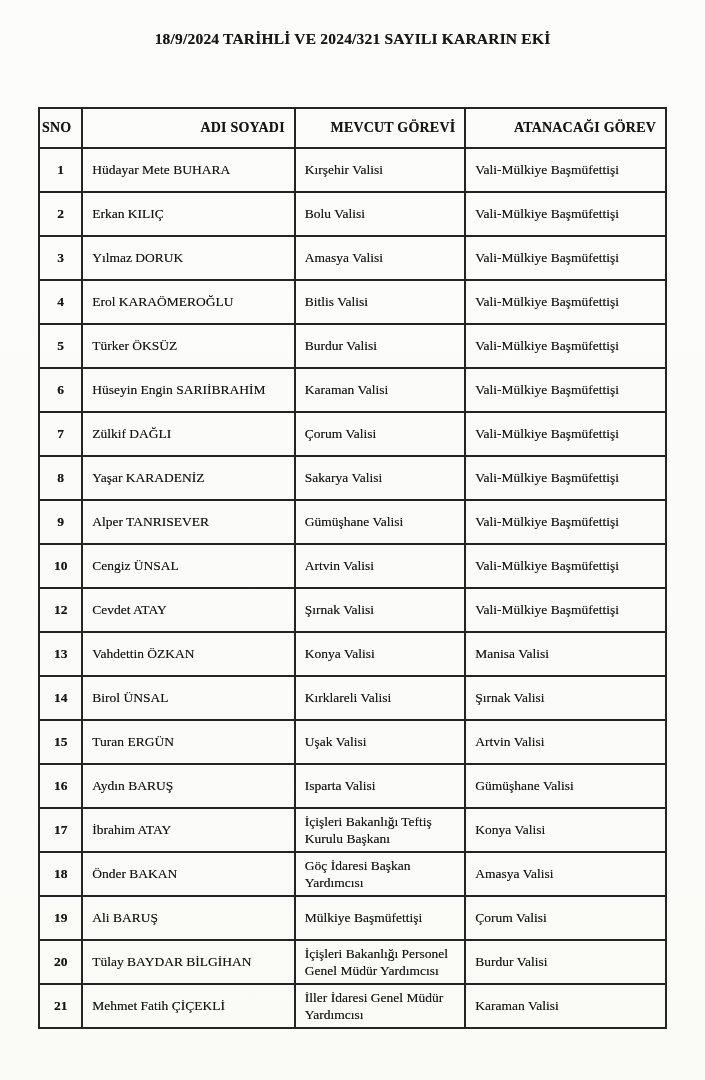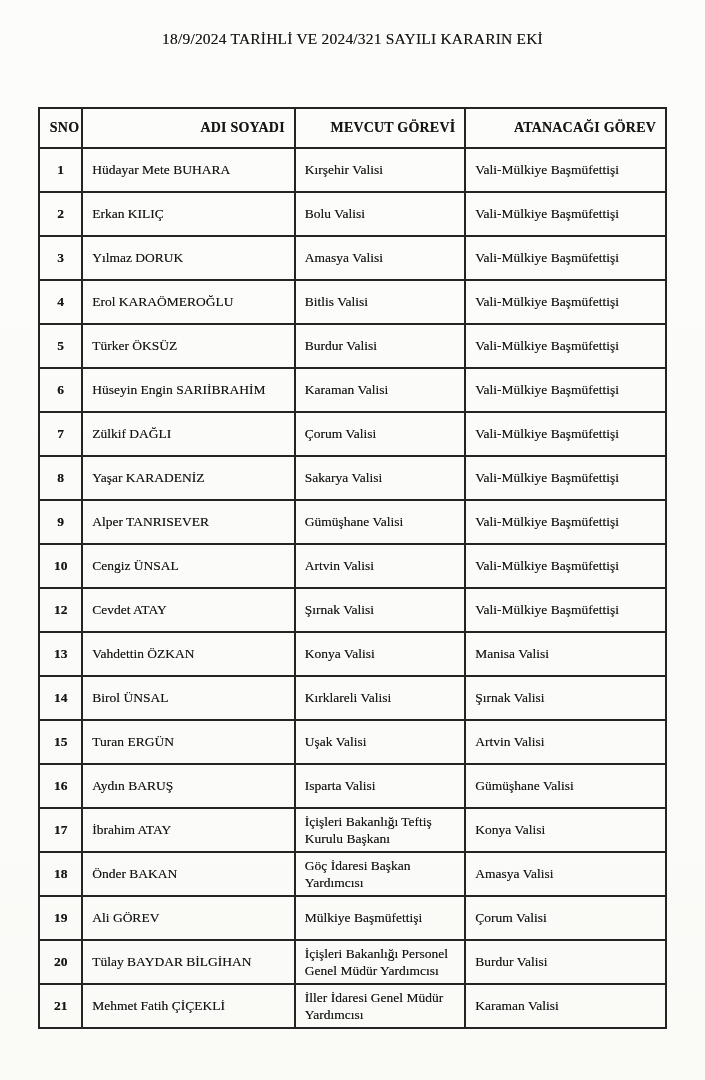--- a/index.html
+++ b/index.html
@@ -20,21 +20,21 @@
   }
   
   .page * {
     text-shadow: 0 0 0.45px rgba(20,20,20,0.55);
   }
   .doc-title {
     margin: 0;
     padding-top: 30px;
     text-align: center;
     font-size: 15.5px;
-    font-weight: normal;
+    font-weight: bold;
     letter-spacing: 0.2px;
   }
   .doc-subtitle {
     margin: 0;
     padding-top: 33px;
     text-align: center;
     font-size: 15px;
     font-weight: bold;
     letter-spacing: 0.6px;
   }
@@ -58,21 +58,21 @@
     overflow: hidden;
   }
   .list-table thead th {
     height: 32px;
     font-size: 14px;
     font-weight: bold;
     text-align: right;
     letter-spacing: 0.2px;
   }
   .list-table thead th.col-sno {
-    text-align: right;
+    text-align: left;
     padding: 3px 2px;
   }
   .list-table tbody td {
     height: 36px;
     font-size: 13.5px;
   }
   .list-table td.cell-sno {
     text-align: center;
     font-weight: bold;
     padding: 3px 2px;
@@ -199,21 +199,21 @@
       <td class="cell-new">Konya Valisi</td>
     </tr>
         <tr>
       <td class="cell-sno">18</td>
       <td class="cell-name">Önder BAKAN</td>
       <td class="cell-cur">Göç İdaresi Başkan Yardımcısı</td>
       <td class="cell-new">Amasya Valisi</td>
     </tr>
         <tr>
       <td class="cell-sno">19</td>
-      <td class="cell-name">Ali GÖREV</td>
+      <td class="cell-name">Ali BARUŞ</td>
       <td class="cell-cur">Mülkiye Başmüfettişi</td>
       <td class="cell-new">Çorum Valisi</td>
     </tr>
         <tr>
       <td class="cell-sno">20</td>
       <td class="cell-name">Tülay BAYDAR BİLGİHAN</td>
       <td class="cell-cur">İçişleri Bakanlığı Personel Genel Müdür Yardımcısı</td>
       <td class="cell-new">Burdur Valisi</td>
     </tr>
         <tr>

